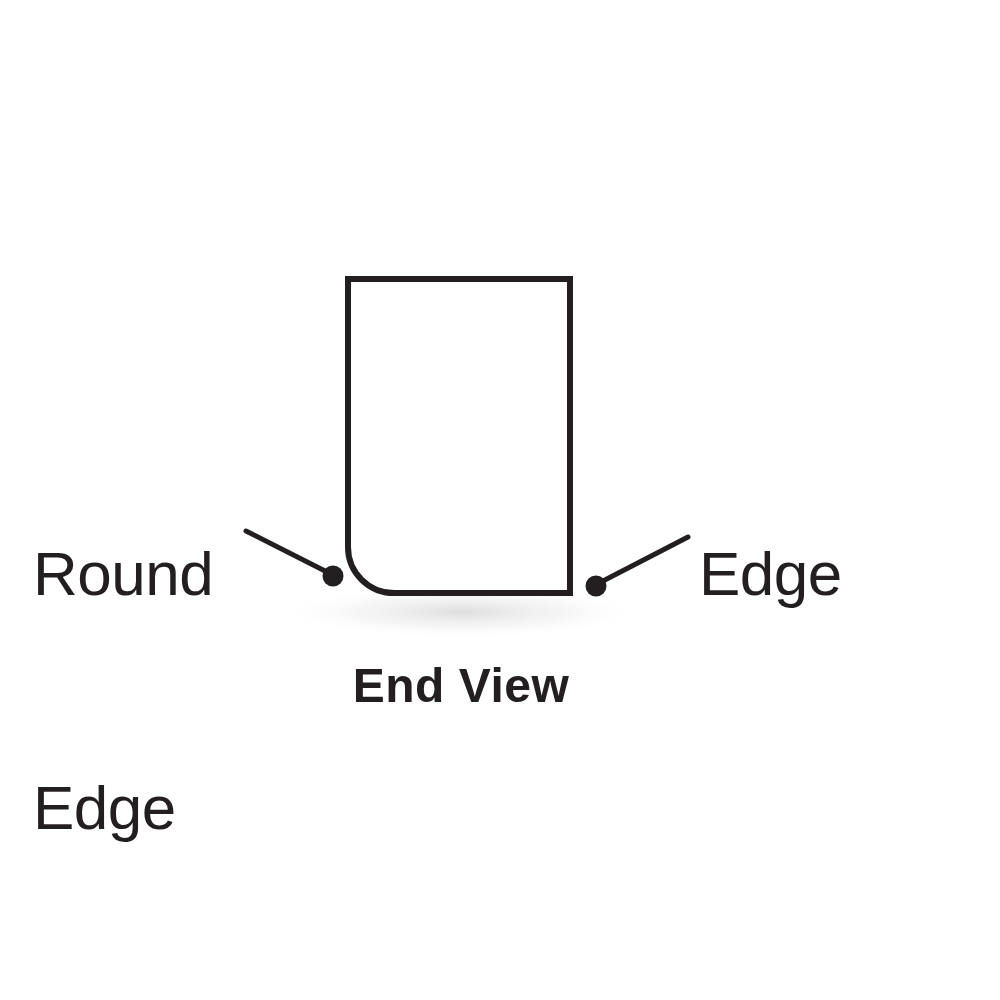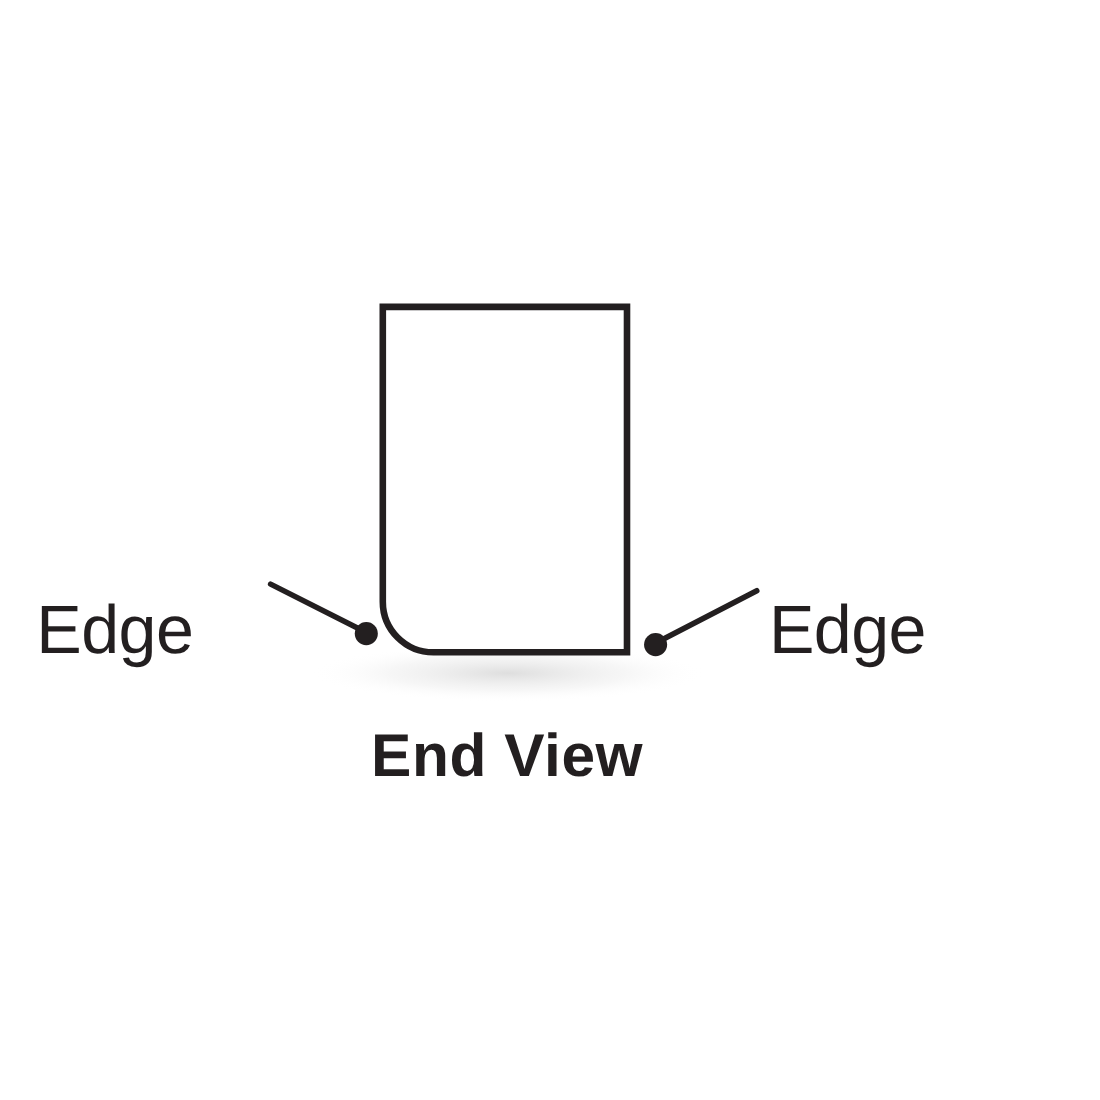--- a/index.html
+++ b/index.html
@@ -50,21 +50,21 @@
   }
   #caption-end-view {
     position: absolute;
     left: 0;
     top: 650px;
     width: 922px;
     text-align: center;
     color: #231f20;
     font-family: "Liberation Sans", "DejaVu Sans", sans-serif;
     font-weight: 700;
-    font-size: 55px;
+    font-size: 48px;
     line-height: 72px;
     letter-spacing: 0.5px;
     white-space: pre;
     user-select: none;
   }
 </style>
 </head>
 <body>
 
 <div id="canvas">
@@ -83,20 +83,21 @@
     <path id="profile-outline" d="M 348 279 L 570 279 L 570 593 L 394 593 A 46 46 0 0 1 348 547 Z" fill="#ffffff" stroke="#231f20" stroke-width="6" stroke-linejoin="miter" stroke-linecap="butt"></path>
 
     <line id="leader-line-round" x1="246" y1="531" x2="329" y2="573" stroke="#231f20" stroke-width="5" stroke-linecap="round"></line>
     <circle id="leader-dot-round" cx="333" cy="576" r="10.5" fill="#231f20"></circle>
 
     <line id="leader-line-square" x1="688" y1="537" x2="601" y2="582" stroke="#231f20" stroke-width="5" stroke-linecap="round"></line>
     <circle id="leader-dot-square" cx="596" cy="586" r="10.5" fill="#231f20"></circle>
   </svg>
 
   <div class="callout-label" id="label-round-edge">
+    <span class="callout-line">Round</span>
     <span class="callout-line">Edge</span>
   </div>
 
   <div class="callout-label" id="label-square-edge">
     <span class="callout-line">Edge</span>
   </div>
 
   <div id="caption-end-view">End View</div>
 
 </div>

